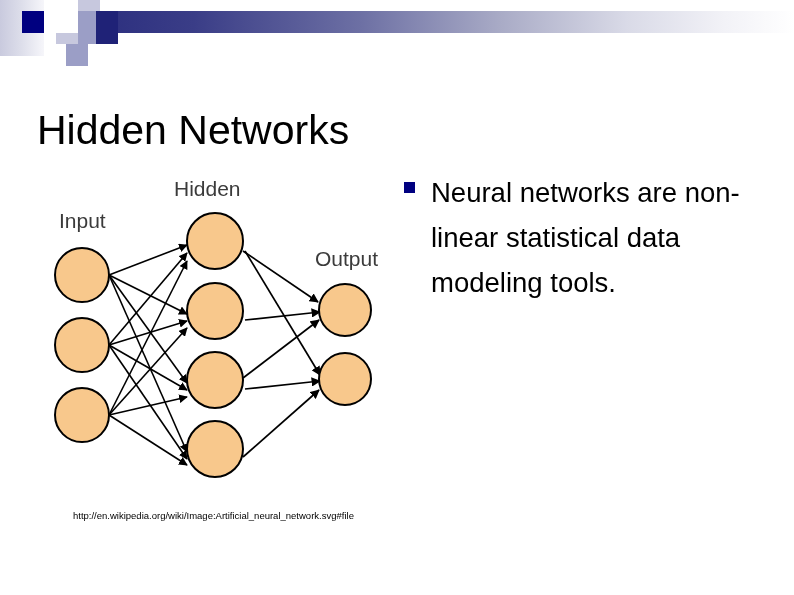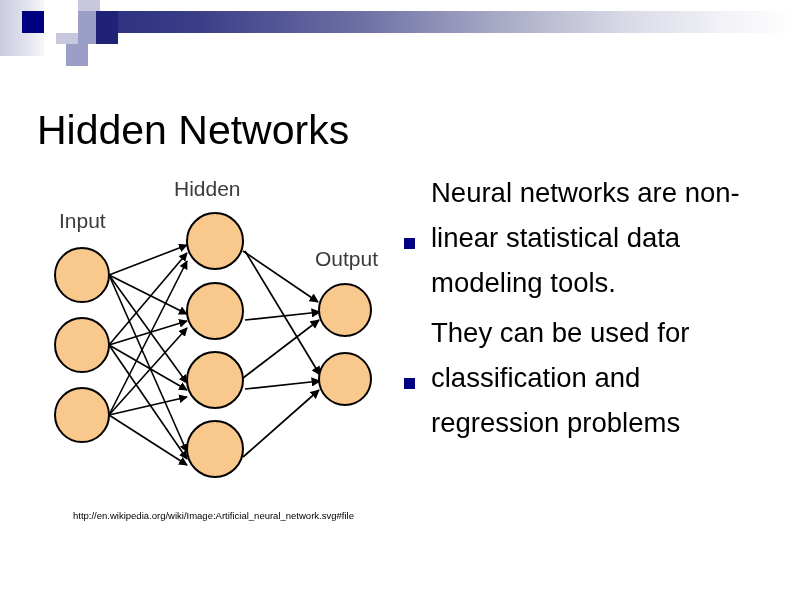--- a/index.html
+++ b/index.html
@@ -75,21 +75,21 @@
 
   
   #bullet-list {
     position: absolute;
     left: 404px;
     top: 170px;
     width: 372px;
   }
   .bullet-row {
     display: flex;
-    align-items: center;
+    align-items: flex-start;
     margin-bottom: 5px;
   }
   .bullet-marker {
     width: 11px;
     height: 11px;
     background: #000080;
     flex: 0 0 11px;
     margin-top: 12px;
     margin-right: 16px;
   }
@@ -191,20 +191,16 @@
   </svg>
 </div>
 
 <div id="bullet-list">
 
   <div class="bullet-row">
     <span class="bullet-marker"></span>
     <span class="bullet-text">Neural networks are non-linear statistical data modeling tools.</span>
   </div>
 
-  <div class="bullet-row">
-    <span class="bullet-marker"></span>
-    <span class="bullet-text">They can be used for classification and regression problems</span>
-  </div>
 
 </div>
 
 <div id="source-url">http://en.wikipedia.org/wiki/Image:Artificial_neural_network.svg#file</div>
 
 </body></html>

